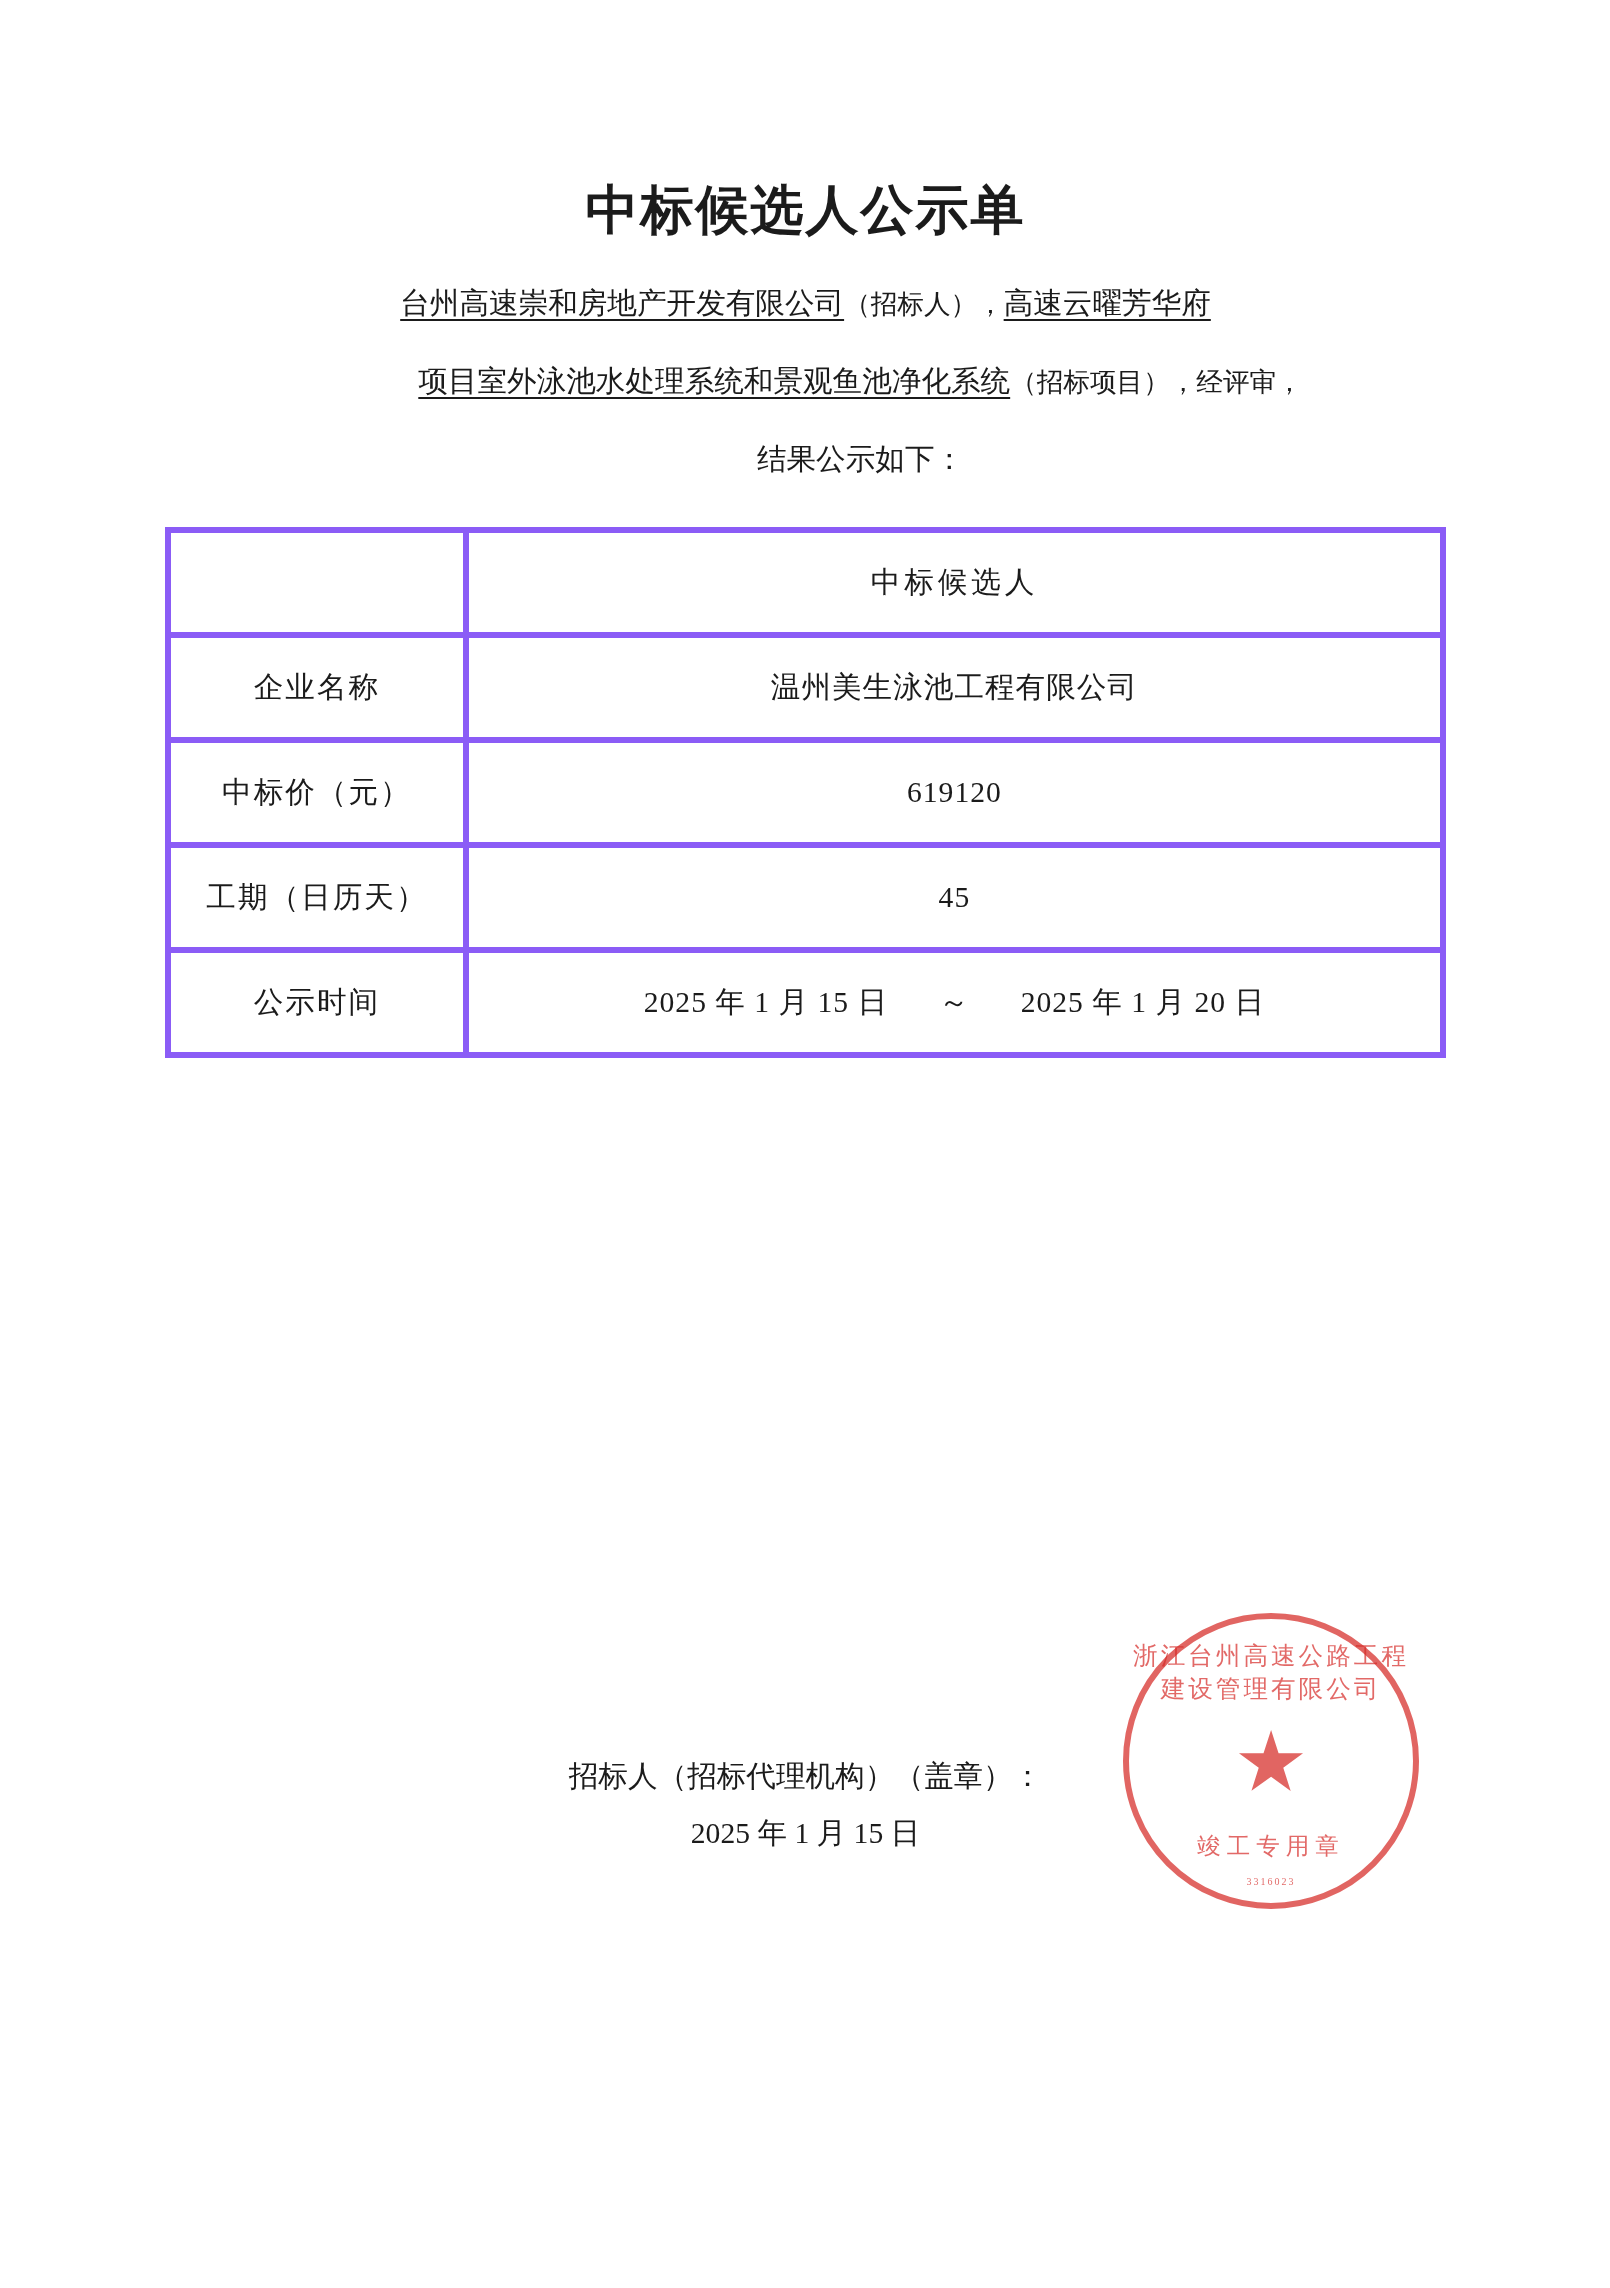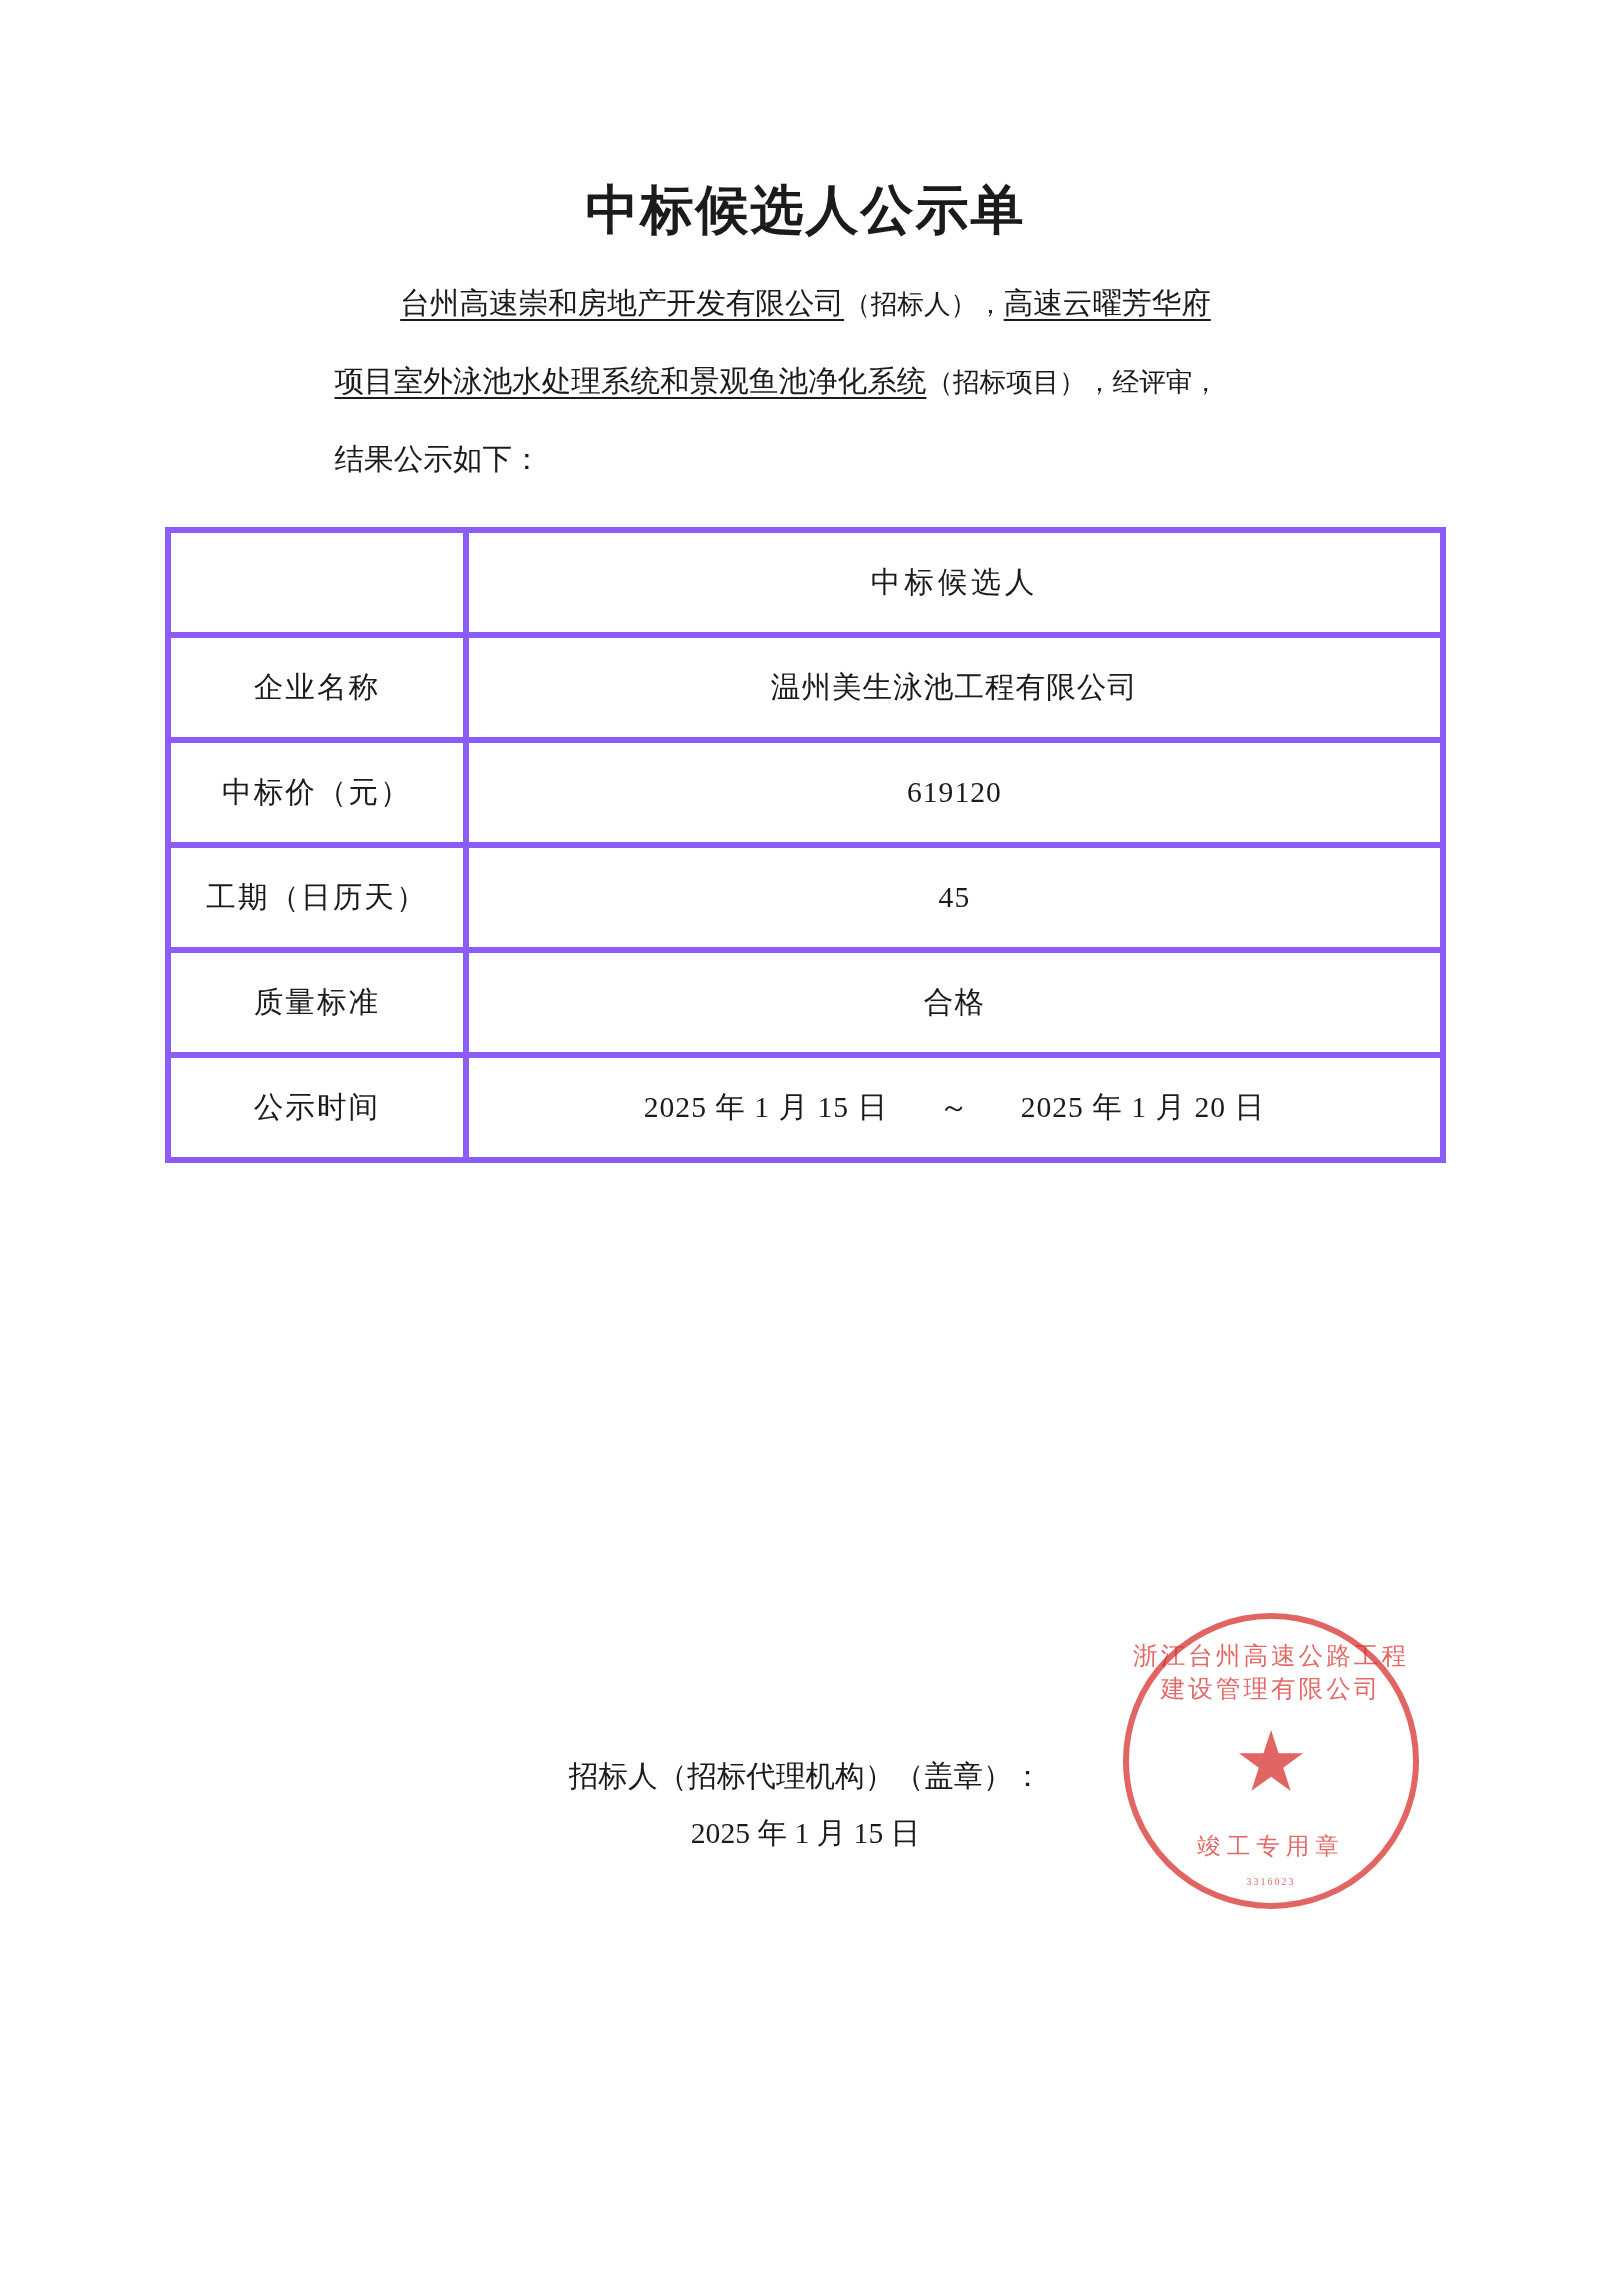--- a/index.html
+++ b/index.html
@@ -33,20 +33,21 @@
   }
   .intro {
     margin: 0 auto;
     width: 1162px;
     font-size: 29.6px;
     line-height: 77px;
   }
   .intro p {
     margin: 0;
     text-indent: 0;
+    text-align: center;
   }
   .intro .line1 {
     text-align: center;
   }
   .intro .line2 {
     padding-left: 110px;
   }
   .intro .line3 {
     padding-left: 110px;
   }
@@ -195,24 +196,20 @@
       </tr>
       <tr>
         <td class="label">中标价（元）</td>
         <td class="value">619120</td>
       </tr>
       <tr>
         <td class="label">工期（日历天）</td>
         <td class="value">45</td>
       </tr>
       <tr>
-        <td class="label">质量标准</td>
-        <td class="value">合格</td>
-      </tr>
-      <tr>
         <td class="label">公示时间</td>
         <td class="value date-range">
           <span>2025 年 1 月 15 日</span><span class="gap"></span><span>～</span><span class="gap"></span><span>2025 年 1 月 20 日</span>
         </td>
       </tr>
     </tbody>
   </table>
 
 
   <div class="signature">

